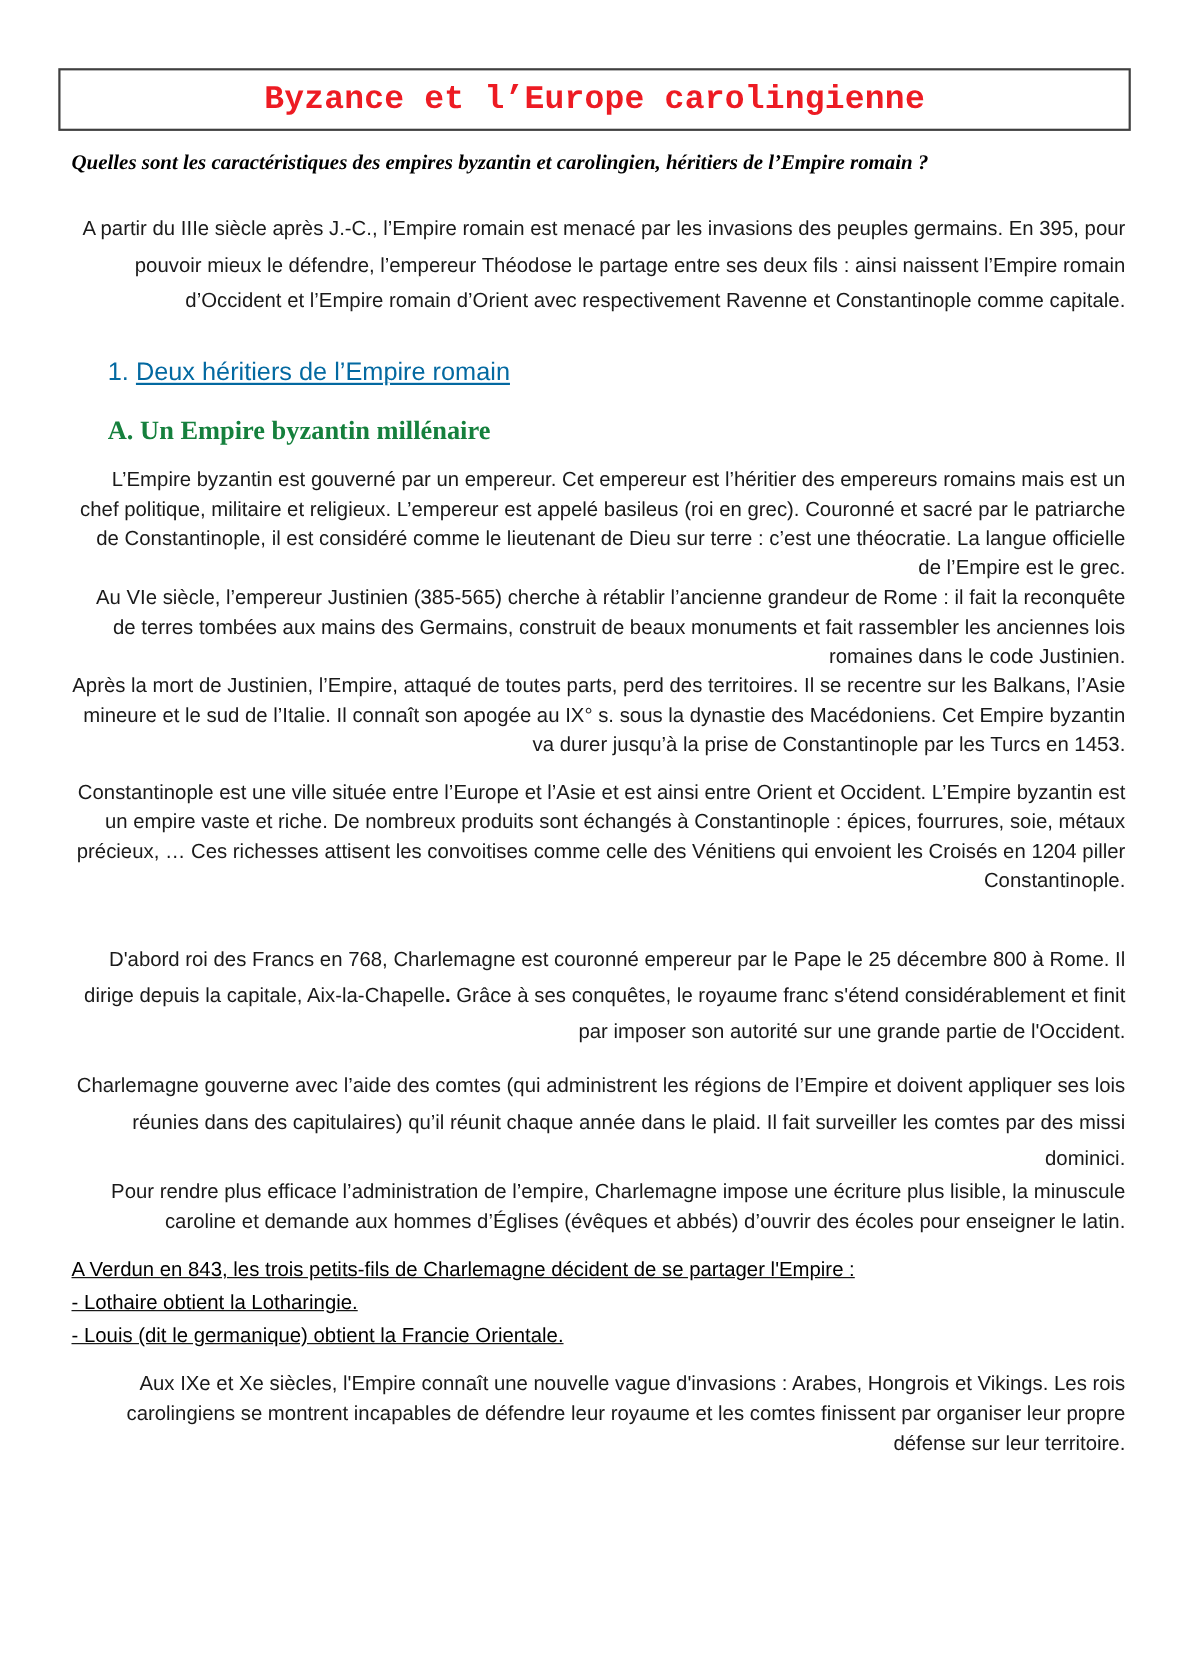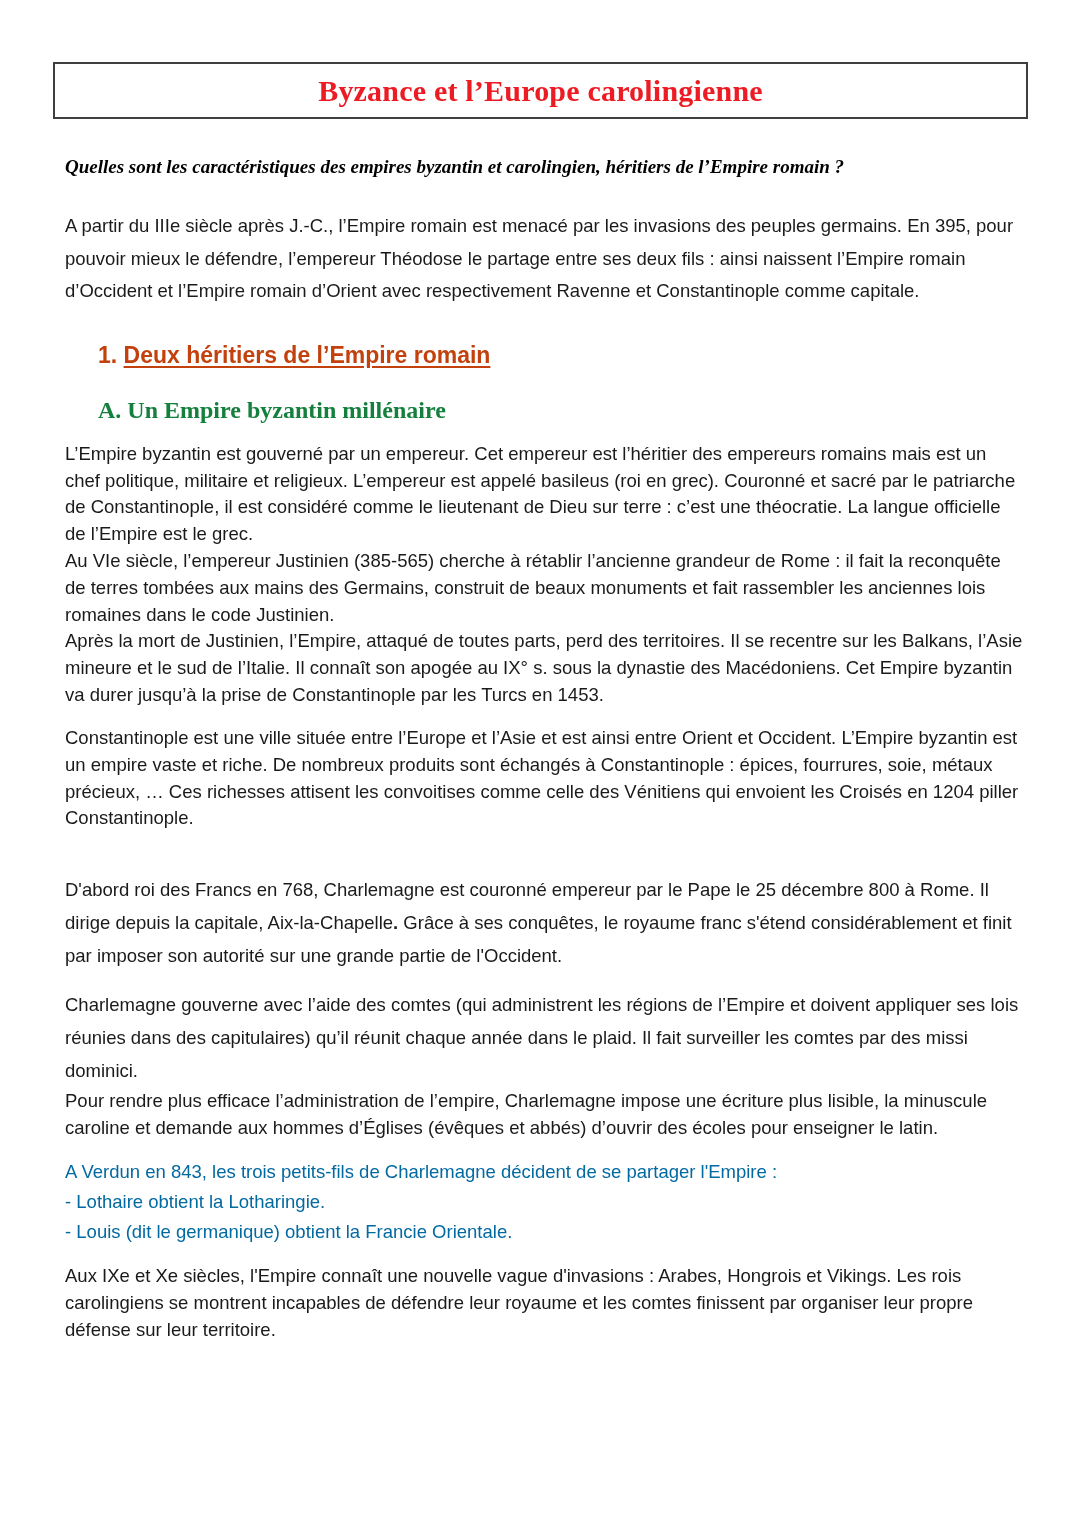--- a/index.html
+++ b/index.html
@@ -29,69 +29,69 @@
     top: 62px;
     width: 975px;
     height: 57px;
     box-sizing: border-box;
     border: 2px solid #3f3f3f;
     display: flex;
     align-items: center;
     justify-content: center;
   }
   .doc-title {
-    font-family: Liberation Serif, serif;
+    font-family: Liberation Mono, monospace;
     font-weight: bold;
     font-size: 30px;
     color: #ED1B23;
     letter-spacing: 0.2px;
     line-height: 1;
     white-space: nowrap;
   }
 
   
   .content {
     position: absolute;
     left: 65px;
-    top: 154px;
+    top: 136px;
     width: 958px;
   }
 
   .lead-question {
     font-family: "Liberation Serif", serif;
     font-weight: bold;
     font-style: italic;
     font-size: 19px;
     color: #000;
     line-height: 1.35;
     margin: 0 0 30px 0;
   }
 
   p.body-text {
     font-family: "Liberation Sans", sans-serif;
     font-size: 18.5px;
     color: #1a1a1a;
     margin: 0;
-    text-align: left;
+    text-align: right;
   }
   p.loose { line-height: 1.78; }
   p.tight { line-height: 1.45; }
 
   .gap-sm { height: 16px; }
   .gap-md { height: 26px; }
   .gap-lg { height: 34px; }
 
   
   h2.h-num {
     margin: 0;
     padding: 0 0 0 33px;
     font-family: "Liberation Sans", sans-serif;
-    font-weight: bold;
+    font-weight: normal;
     font-size: 23px;
-    color: #c2410c;
+    color: #0369a1;
     line-height: 1.2;
     display: block;
   }
   h2.h-num .num { text-decoration: none; }
   h2.h-num .ttl { text-decoration: underline; text-underline-offset: 3px; }
 
   h3.h-letter {
     margin: 0;
     padding: 0 0 0 33px;
     font-family: "Liberation Serif", serif;
@@ -101,23 +101,24 @@
     line-height: 1.2;
   }
   h3.h-letter .ltr { margin-right: 6px; }
   h3.h-letter.wide-gap .ltr { margin-right: 14px; }
 
   .bold-dot { font-weight: bold; }
 
   .list-line {
     font-family: "Liberation Sans", sans-serif;
     font-size: 18.5px;
-    color: #0369a1;
+    color: #000000;
     line-height: 1.62;
     margin: 0;
+    text-decoration: underline;
   }
 </style>
 </head>
 <body>
 
 <div class="page">
 
   <div class="title-box">
     <div class="doc-title">Byzance et l’Europe carolingienne</div>
   </div>

